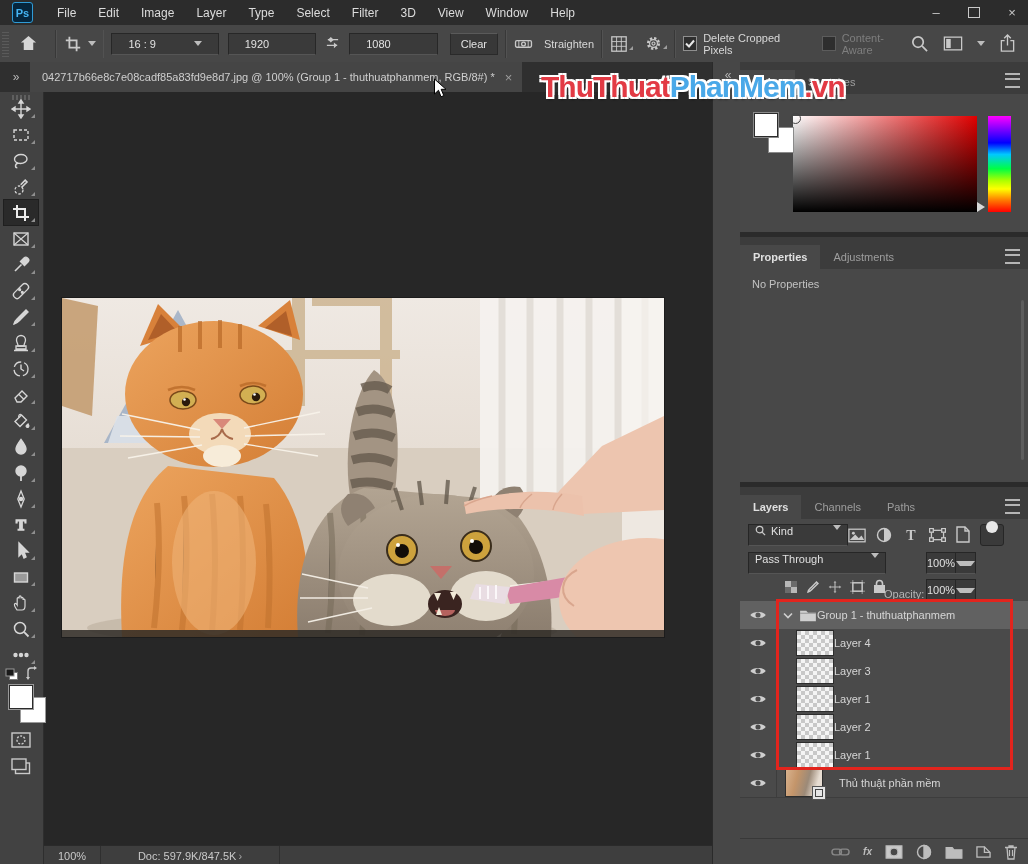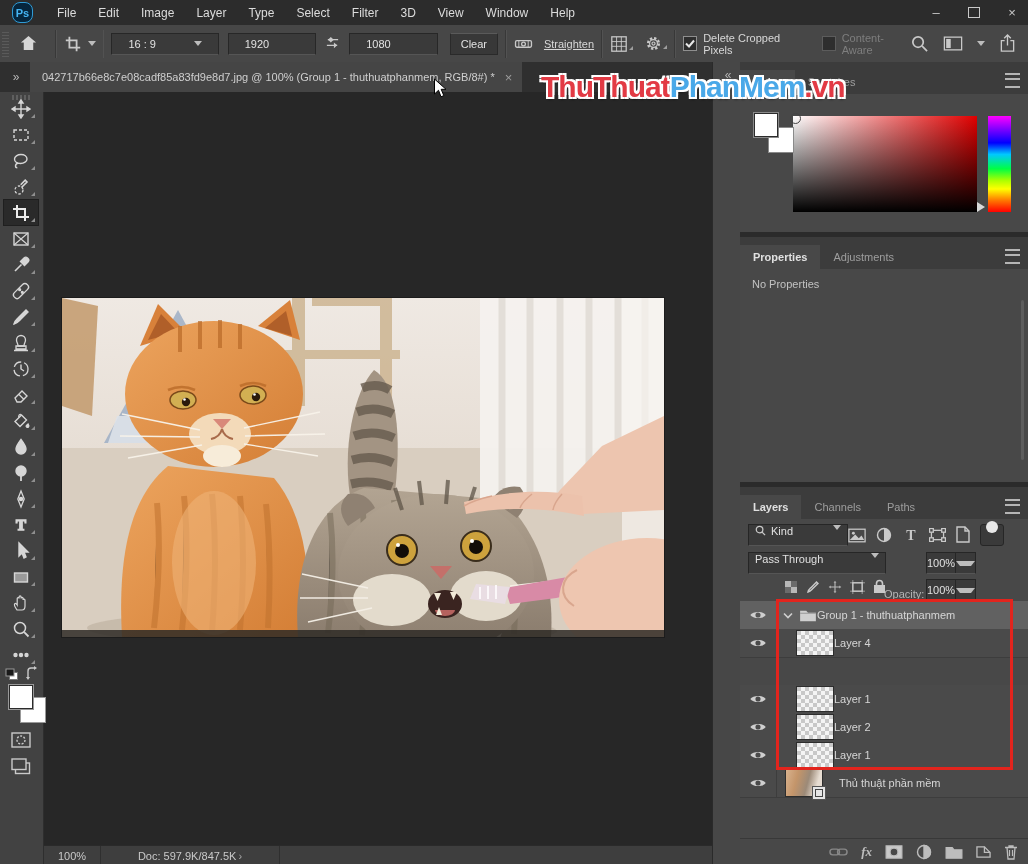--- a/index.html
+++ b/index.html
@@ -3,21 +3,21 @@
 <meta charset="utf-8">
 <style>
   html,body{margin:0;padding:0;background:#1b1b1b;}
   #app{position:relative;width:1028px;height:864px;overflow:hidden;background:#272727;
        font-family:"Liberation Sans",sans-serif;color:#d6d6d6;font-size:12px;}
   .abs{position:absolute;}
   
   #menubar{left:0;top:0;width:1028px;height:25px;background:#2c2c2c;border-bottom:1px solid #1d1d1d;
            display:flex;align-items:center;}
   .pslogo{width:19px;height:19px;margin:0 13px 0 12px;background:#06263d;border:1px solid #2f9bd6;
-          border-radius:8px;color:#45b4f2;font-size:11px;font-weight:bold;display:flex;align-items:center;justify-content:center;}
+          border-radius:3px;color:#45b4f2;font-size:11px;font-weight:bold;display:flex;align-items:center;justify-content:center;}
   .menu-item{padding:0 11px;color:#dcdcdc;font-size:12px;cursor:default;}
   #winbtns{position:absolute;right:8px;top:0;height:25px;display:flex;align-items:center;gap:22px;color:#c9c9c9;}
   .winbtn{display:flex;align-items:center;justify-content:center;width:16px;height:16px;font-size:13px;}
   .maxbox{width:10px;height:9px;border:1px solid #c9c9c9;}
   
   #optionsbar{left:0;top:25px;width:1028px;height:37px;background:#474747;border-bottom:1px solid #232323;
               display:flex;align-items:center;font-size:11px;}
   .grip{width:7px;height:26px;margin-left:2px;background:repeating-linear-gradient(0deg,#5a5a5a 0 1px,transparent 1px 3px);}
   .osep{width:1px;height:28px;background:#383838;border-right:1px solid #525252;margin:0 7px;}
   .obox{background:#3a3a3a;border:1px solid #272727;border-bottom-color:#555;height:20px;display:flex;
@@ -82,21 +82,21 @@
   .valbox .vchev{width:14px;height:100%;border-left:1px solid #262626;display:flex;align-items:center;justify-content:center;}
   .lrow{position:absolute;left:0;width:288px;height:28px;background:#4a4a4a;border-bottom:1px solid #3d3d3d;display:flex;align-items:center;font-size:11px;color:#d6d6d6;}
   .lrow.sel{background:#616161;}
   .eyecell{width:36px;height:100%;border-right:1px solid #3d3d3d;display:flex;align-items:center;justify-content:center;flex:none;}
   .checker{width:36px;height:24px;border:1px solid #2d2d2d;flex:none;
            background:repeating-conic-gradient(#f4f4f4 0 25%,#c8c8c8 0 50%) 0 0/8px 8px;}
   .lname{margin-left:0;white-space:nowrap;}
   #annot{left:776px;top:599px;width:231px;height:165px;border:3px solid #e2241d;z-index:40;pointer-events:none;}
   #lbottom{position:absolute;left:0;top:776px;width:288px;height:26px;border-top:1px solid #383838;display:flex;align-items:center;justify-content:flex-end;gap:13px;padding-right:10px;box-sizing:border-box;}
   #lbottom svg{stroke:#bdbdbd;fill:none;stroke-width:1.4;}
-  .fx{font-size:13px;font-style:italic;color:#bdbdbd;font-weight:bold;font-family:Liberation Serif, serif;}
+  .fx{font-size:10px;font-style:italic;color:#bdbdbd;font-weight:bold;}
   
   #watermark{left:541px;top:70px;z-index:60;font-size:30px;font-weight:bold;letter-spacing:-1px;white-space:nowrap;
              text-shadow:-2px -2px 0 #fff,2px -2px 0 #fff,-2px 2px 0 #fff,2px 2px 0 #fff,0 3px 2px rgba(0,0,0,.35);}
   #cursor{left:433px;top:78px;z-index:70;}
   .icsvg{stroke:#c9c9c9;fill:none;stroke-width:1.4;}
 </style>
 </head>
 <body>
 
 <div id="app">
@@ -146,21 +146,21 @@
     <span style="margin:0 8px">
       <svg width="17" height="15" viewBox="0 0 18 16" class="icsvg">
         <path d="M4 5h11M14 11H3"></path>
           <path d="M7 2 3.5 5 7 8" fill="#c9c9c9" stroke="none" transform="rotate(180 7 5)"></path>
           <path d="M4 5 7.5 2v6zM14 11 10.5 14V8z" fill="#c9c9c9" stroke="none"></path>
       </svg>
     </span>
     <div class="obox" style="width:58px">1080</div>
     <div class="obtn" style="margin-left:12px">Clear</div>
     <div class="osep"></div>
-    <span style="display:flex;align-items:center;gap:11px;text-decoration:underline;">
+    <span style="display:flex;align-items:center;gap:11px;">
       <svg width="19" height="15" viewBox="0 0 20 16" class="icsvg">
         <rect x="1.5" y="5" width="17" height="7" rx="1.5"></rect>
           <circle cx="10" cy="8.5" r="2"></circle>
           <path d="M5 5v7M15 5v7" stroke-width="1"></path>
       </svg>
       <span class="olabel">Straighten</span>
     </span>
     <div class="osep"></div>
     <span style="display:flex">
       <svg width="18" height="18" viewBox="0 0 20 20" class="icsvg">
@@ -636,20 +636,30 @@
     <div class="lrow" style="top:567px">
       <span class="eyecell">
           <svg width="18" height="12" viewBox="0 0 20 14">
             <path d="M1 7C4 2.2 16 2.2 19 7 16 11.8 4 11.8 1 7Z" fill="#cfcfcf"></path>
             <circle cx="10" cy="7" r="3" fill="#4a4a4a"></circle>
           </svg>
         </span>
       <span class="checker" style="margin-left:19px"></span>
       <span class="lname">Layer 4</span>
     </div>
+    <div class="lrow" style="top:595px">
+      <span class="eyecell">
+          <svg width="18" height="12" viewBox="0 0 20 14">
+            <path d="M1 7C4 2.2 16 2.2 19 7 16 11.8 4 11.8 1 7Z" fill="#cfcfcf"></path>
+            <circle cx="10" cy="7" r="3" fill="#4a4a4a"></circle>
+          </svg>
+        </span>
+      <span class="checker" style="margin-left:19px"></span>
+      <span class="lname">Layer 3</span>
+    </div>
     <div class="lrow" style="top:623px">
       <span class="eyecell">
           <svg width="18" height="12" viewBox="0 0 20 14">
             <path d="M1 7C4 2.2 16 2.2 19 7 16 11.8 4 11.8 1 7Z" fill="#cfcfcf"></path>
             <circle cx="10" cy="7" r="3" fill="#4a4a4a"></circle>
           </svg>
         </span>
       <span class="checker" style="margin-left:19px"></span>
       <span class="lname">Layer 1</span>
     </div>

